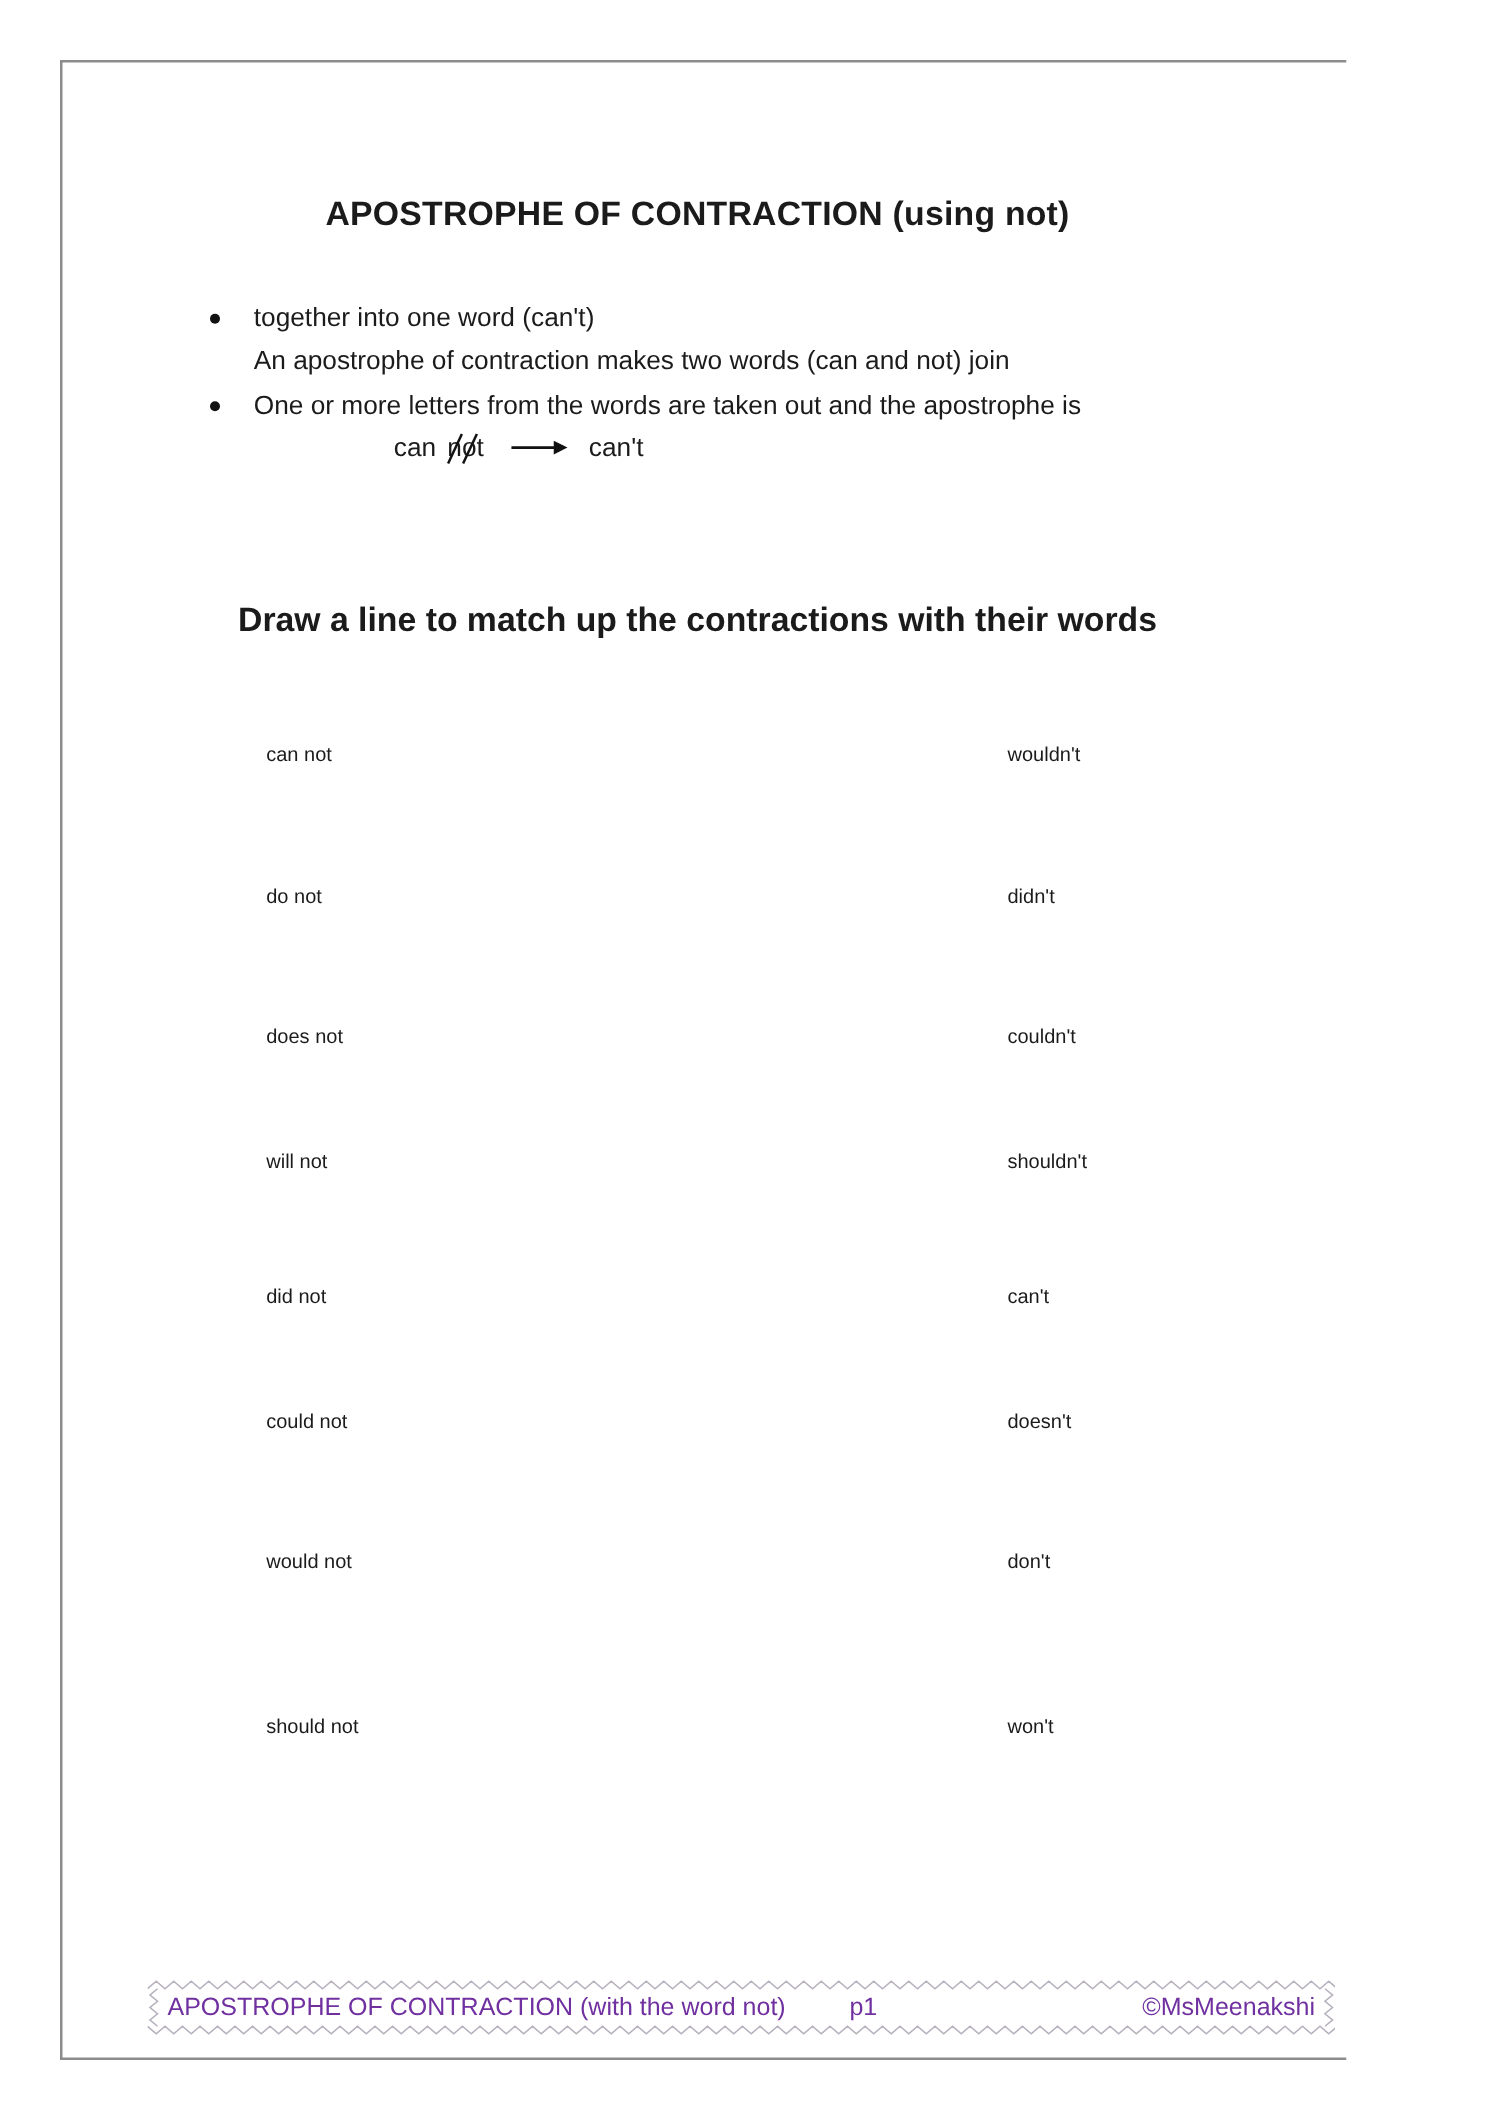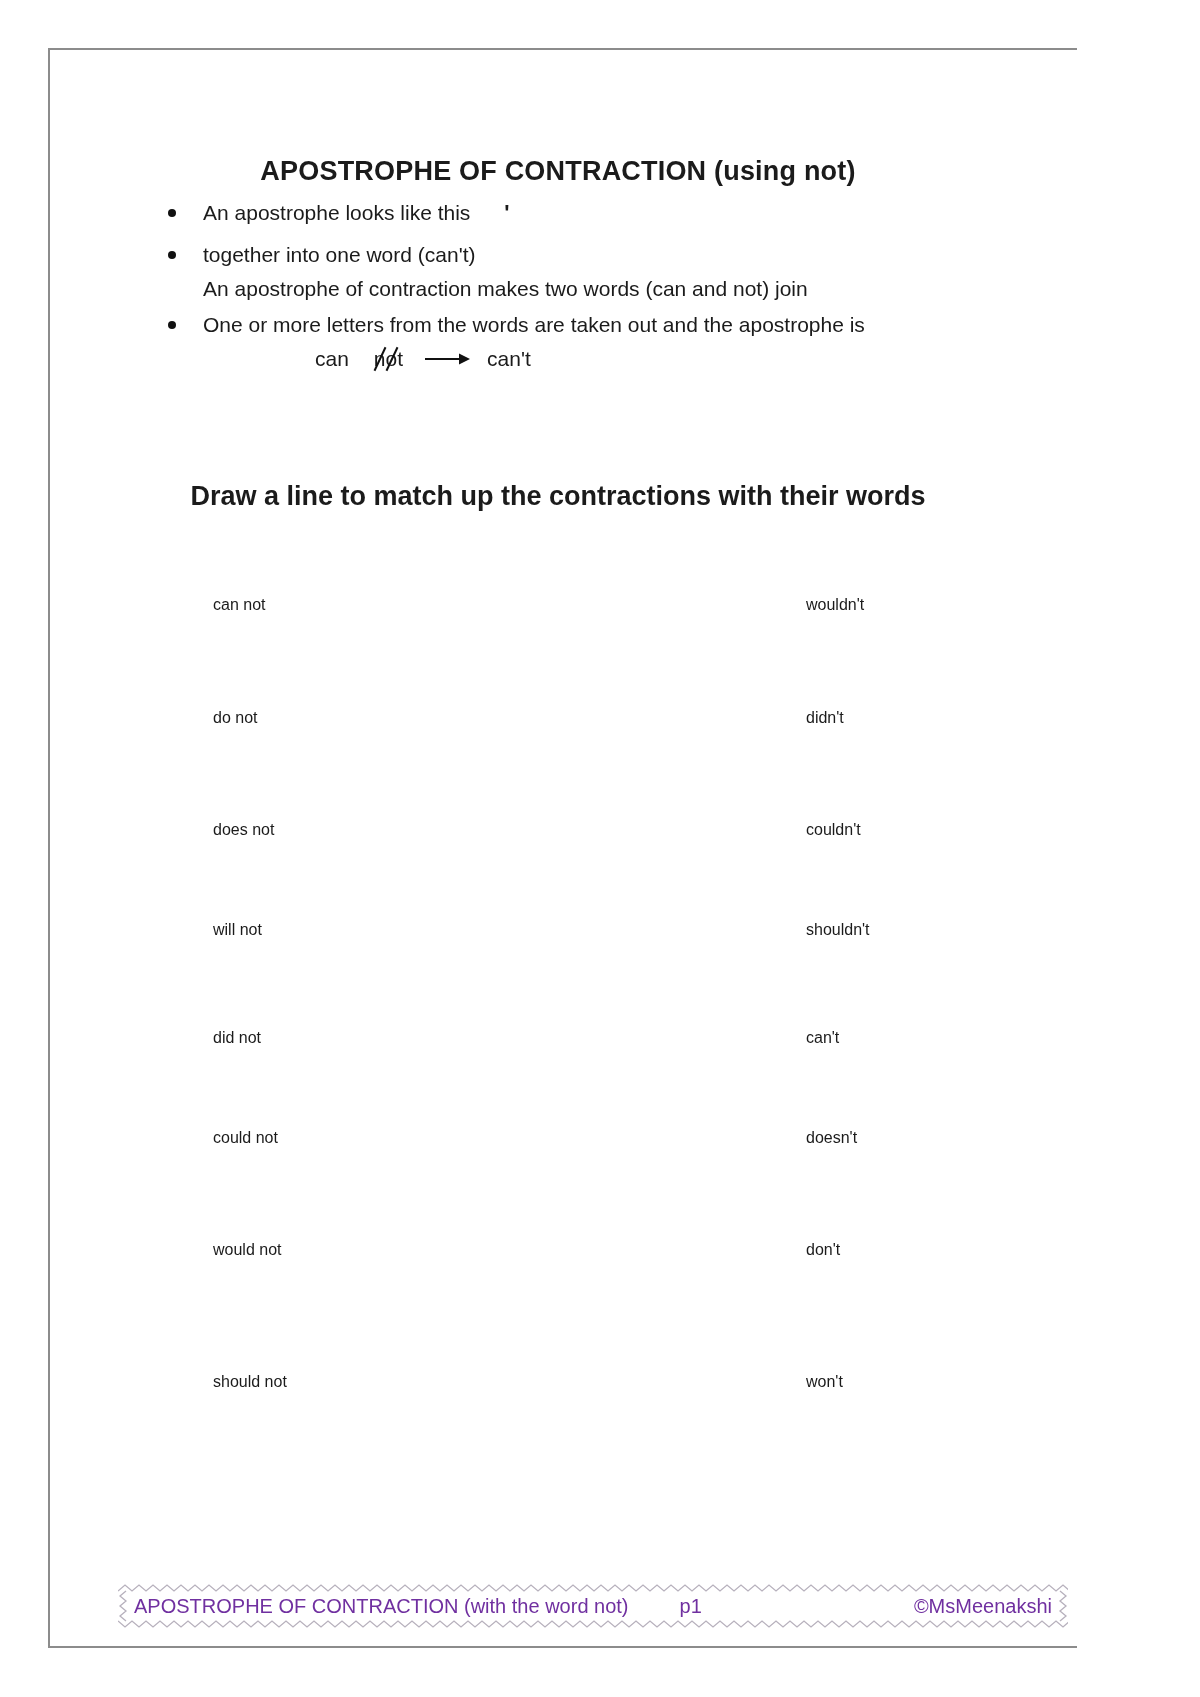--- a/index.html
+++ b/index.html
@@ -26,21 +26,21 @@
     font-size:21px;line-height:34px;
   }
   .dot{
     width:8px;height:8px;border-radius:50%;background:#111;
     margin-top:13px;margin-right:27px;flex:0 0 auto;
   }
   .b1{top:196px}.b2{top:238px}.b3{top:308px}
   .apos-mark{margin-left:34px;font-weight:bold;font-size:22px;}
   .b3-line2{display:flex;align-items:center;}
   .example{display:flex;align-items:center;margin-left:112px;white-space:nowrap;}
-  .ex-prefix{margin-right:25px;}
+  .ex-prefix{margin-right:9px;}
   .struck{position:relative;display:inline-block;}
   .struck::before,.struck::after{
     content:"";position:absolute;top:4px;height:26px;width:2px;
     background:#111;transform:rotate(25deg);
   }
   .struck::before{left:5px;}
   .struck::after{left:17px;}
   .arrow-icon{margin:0 16px 0 22px;display:inline-block;}
   .exercise-heading{
     position:absolute;left:48px;top:481px;width:1020px;
@@ -66,26 +66,20 @@
 </style>
 </head>
 <body>
 
 <div class="sheet">
 
   <div class="border-rect"></div>
 
   <h1 class="title">APOSTROPHE OF CONTRACTION (using not)</h1>
 
-  <div class="bullet b1">
-    <span class="dot"></span>
-    <span class="btext">
-      <span>An apostrophe looks like this</span><span class="apos-mark">'</span>
-    </span>
-  </div>
 
   <div class="bullet b2">
     <span class="dot"></span>
     <span class="btext">
       <span style="display:block">together into one word (can't)</span>
       <span style="display:block">An apostrophe of contraction makes two words (can and not) join</span>
     </span>
   </div>
 
   <div class="bullet b3">

